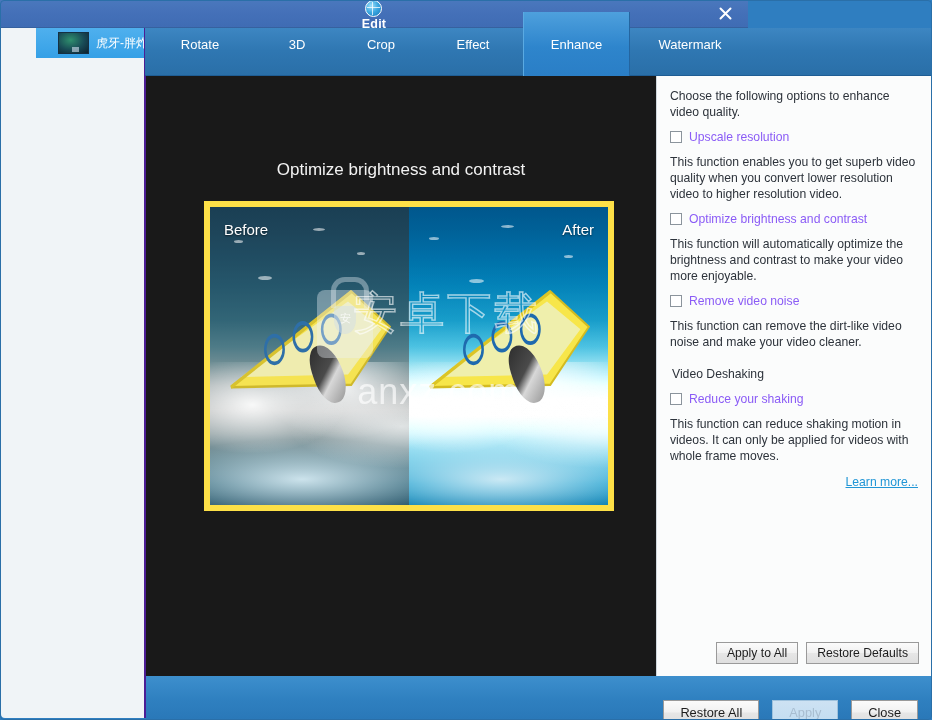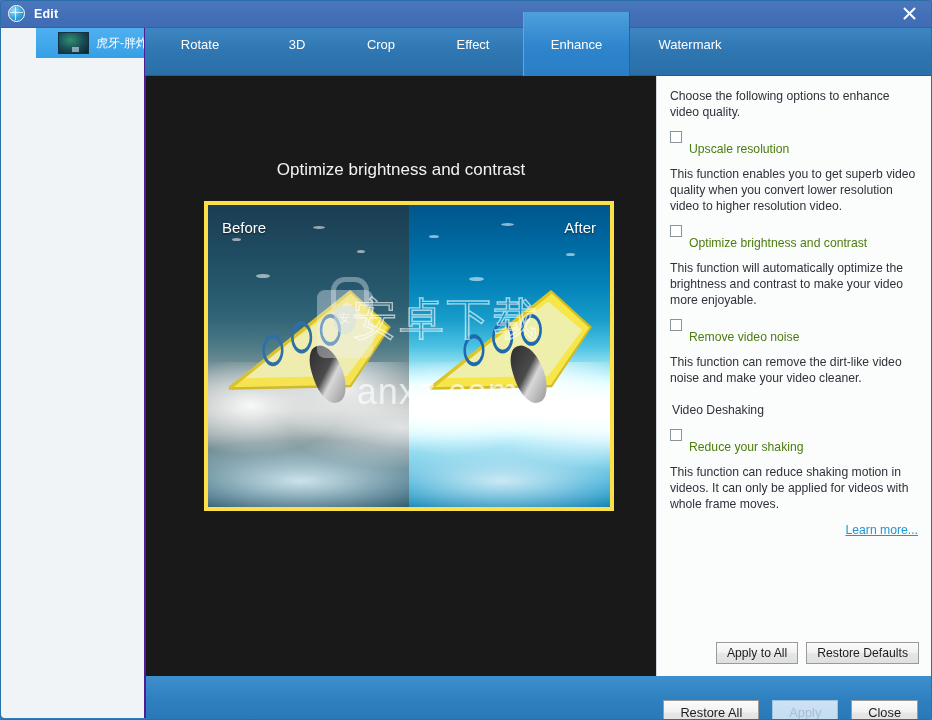--- a/index.html
+++ b/index.html
@@ -13,24 +13,24 @@
   #app {
     position: relative;
     width: 932px; height: 720px;
     background: #2f7ec0;
     overflow: hidden;
   }
 
   
   .titlebar {
     position: absolute; left: 0; top: 0;
-    width: 932px; height: 28px;
+    width: 748px; height: 28px;
     background: linear-gradient(to bottom, #4a78bd 0%, #4470b8 50%, #3f6cb4 100%);
     border-bottom: 1px solid #36619f;
-    display: flex; align-items: center;
+    display: flex; align-items: center; flex-direction: column;
   }
   .app-icon {
     width: 17px; height: 17px; margin-left: 8px; margin-right: 9px;
     border-radius: 50%;
     background: radial-gradient(circle at 35% 32%, #9fe0fb 0%, #3ba7e0 48%, #1577bb 100%);
     border: 1px solid #ffffff;
     position: relative;
     flex: 0 0 auto;
   }
   .app-icon:before {
@@ -124,21 +124,21 @@
     background: #191919;
   }
   .stage-title {
     position: absolute; left: 0; top: 84px; width: 510px;
     text-align: center;
     color: #f2f2f2; font-size: 17px;
   }
   .preview-frame {
     position: absolute; left: 58px; top: 125px;
     width: 410px; height: 310px;
-    border: 4px solid #fde047;
+    border: 6px solid #fde047;
     background: #0f766e;
     overflow: hidden;
   }
   .half {
     position: absolute; top: 0; width: 50%; height: 100%;
     overflow: hidden;
   }
   .half.before { left: 0; }
   .half.after  { left: 50%; }
   .sea {
@@ -212,21 +212,20 @@
     color: rgba(255,255,255,.75);
     font-size: 11px; text-align: center; line-height: 24px;
   }
   .wm-text-cn {
     position: absolute; left: 36%; top: 26%;
     font-size: 44px; letter-spacing: 3px;
     color: transparent;
     -webkit-text-stroke: 1.4px rgba(255,255,255,.62);
     font-family: "DejaVu Sans", sans-serif;
     white-space: nowrap;
-    margin-top: 6px;
   }
   .wm-text-en {
     position: absolute; left: 37%; top: 55%;
     font-size: 36px; letter-spacing: 1px;
     color: rgba(255,255,255,.66);
     font-family: "Liberation Sans", sans-serif;
     white-space: nowrap;
   }
 
   
@@ -245,21 +244,21 @@
     display: flex; align-items: flex-start; gap: 7px;
     margin: 9px 0 9px 0;
     cursor: pointer;
   }
   .cbox {
     width: 12px; height: 12px; flex: 0 0 auto;
     margin-top: 2px;
     border: 1px solid #8b949c;
     background: #ffffff;
   }
-  .opt-label { color: #4d7c0f; margin-top: 12px; }
+  .opt-label { color: #8b5cf6; }
   .group-title {
     margin: 16px 0 2px 2px;
     color: #2d333b;
   }
   .learn-more {
     text-align: right; margin-top: 10px;
   }
   .learn-more a {
     color: #2196d6; text-decoration: underline; font-size: 12.2px;
     cursor: pointer;

